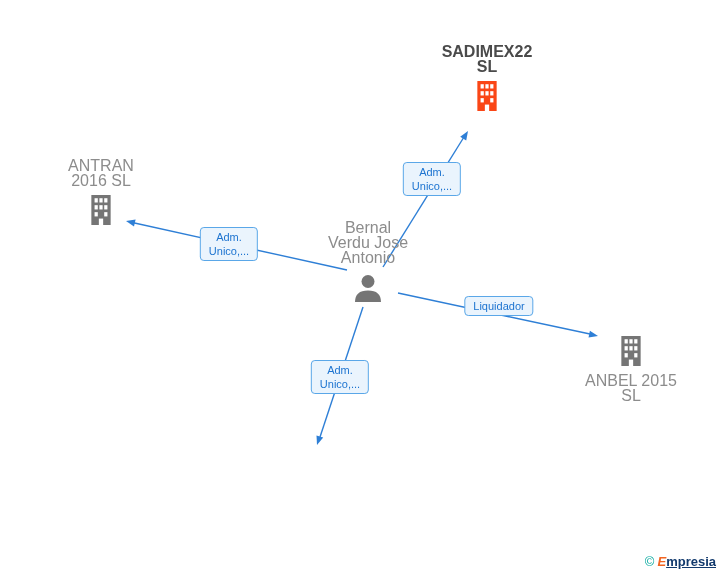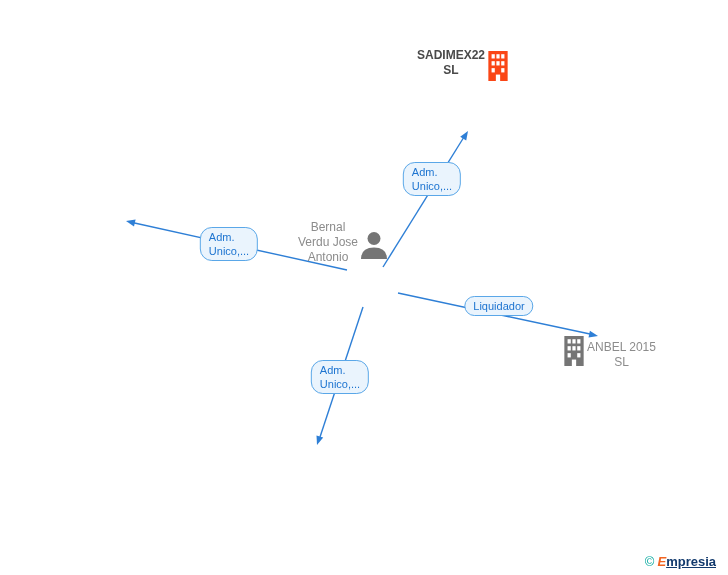--- a/index.html
+++ b/index.html
@@ -8,39 +8,39 @@
     width: 728px; height: 575px; position: relative; overflow: hidden;
     font-family: "Liberation Sans", sans-serif;
   }
   .canvas { position: absolute; inset: 0; }
   svg.edges { position: absolute; left: 0; top: 0; }
   .edge-line { stroke: var(--edge, #2e7fd6); stroke-width: 1.4; fill: none; }
   .edge-arrow { fill: var(--edge, #2e7fd6); }
 
   .node {
     position: absolute; width: 140px;
-    display: flex; flex-direction: row; align-items: center;
-    text-align: center; font-size: 12px; line-height: 15px;
+    display: flex; flex-direction: column; align-items: center;
+    text-align: center; font-size: 16px; line-height: 15px;
     color: var(--node-text, #8c8c8c);
   }
   .node .icon { margin-top: 7px; line-height: 0; }
   .node.icon-first .icon { margin-top: 0; margin-bottom: 7px; }
   .node.highlight .label { color: var(--node-text-bold, #4a4a4a); font-weight: bold; }
   .company-icon { color: var(--company-default, #757575); }
   .company-icon.orange { color: var(--highlight-company, #fa4616); }
   .person-icon { color: var(--person, #757575); }
 
   .edge-label {
     position: absolute; transform: translateX(-50%);
     background: var(--edge-label-bg, #eaf4fd);
     border: 1px solid var(--edge-label-border, #5aa7e8);
-    border-radius: 12px;
+    border-radius: 4px;
     color: var(--edge-label-text, #1d74d0);
     font-size: 11px; line-height: 14px; padding: 2px 8px;
-    text-align: left; white-space: nowrap; cursor: pointer;
+    text-align: center; white-space: nowrap; cursor: pointer;
   }
 
   .footer { position: absolute; right: 12px; bottom: 6px; font-size: 13px; }
   .footer .copy { color: var(--brand-teal, #00a79d); margin-right: 3px; }
   .footer .brand-initial { color: var(--brand-orange, #f26522); font-weight: bold; font-style: italic; }
   .footer .brand-rest { color: var(--brand-navy, #123a6d); font-weight: bold; text-decoration: underline; }
 </style>
 </head>
 <body>
 
@@ -77,20 +77,42 @@
             <rect x="10.5" y="9.5" width="3" height="4"></rect>
             <rect x="15" y="9.5" width="3" height="4"></rect>
           <rect x="6" y="16" width="3" height="4"></rect>
             <rect x="15" y="16" width="3" height="4"></rect>
           <rect x="10" y="22" width="4" height="6"></rect>
         </g>
       </svg>
     </span>
   </div>
 
+  <div class="node" style="left:31px; top:158px;">
+    <div class="label">
+      <div>ANTRAN</div>
+      <div>2016  SL</div>
+    </div>
+    <span class="icon company-icon">
+      <svg viewBox="0 0 24 28" width="26" height="30" fill="currentColor">
+        <rect x="3" y="0" width="18" height="28"></rect>
+        <g fill="#ffffff">
+          <rect x="6" y="3" width="3" height="4"></rect>
+            <rect x="10.5" y="3" width="3" height="4"></rect>
+            <rect x="15" y="3" width="3" height="4"></rect>
+          <rect x="6" y="9.5" width="3" height="4"></rect>
+            <rect x="10.5" y="9.5" width="3" height="4"></rect>
+            <rect x="15" y="9.5" width="3" height="4"></rect>
+          <rect x="6" y="16" width="3" height="4"></rect>
+            <rect x="15" y="16" width="3" height="4"></rect>
+          <rect x="10" y="22" width="4" height="6"></rect>
+        </g>
+      </svg>
+    </span>
+  </div>
 
   <div class="node" style="left:298px; top:212px;margin-top:8px;">
     <div class="label">
       <div>Bernal</div>
       <div>Verdu Jose</div>
       <div>Antonio</div>
     </div>
     <span class="icon person-icon">
       <svg viewBox="0 0 32 32" width="32" height="34" fill="currentColor">
         <circle cx="16" cy="8.5" r="6.5"></circle>

